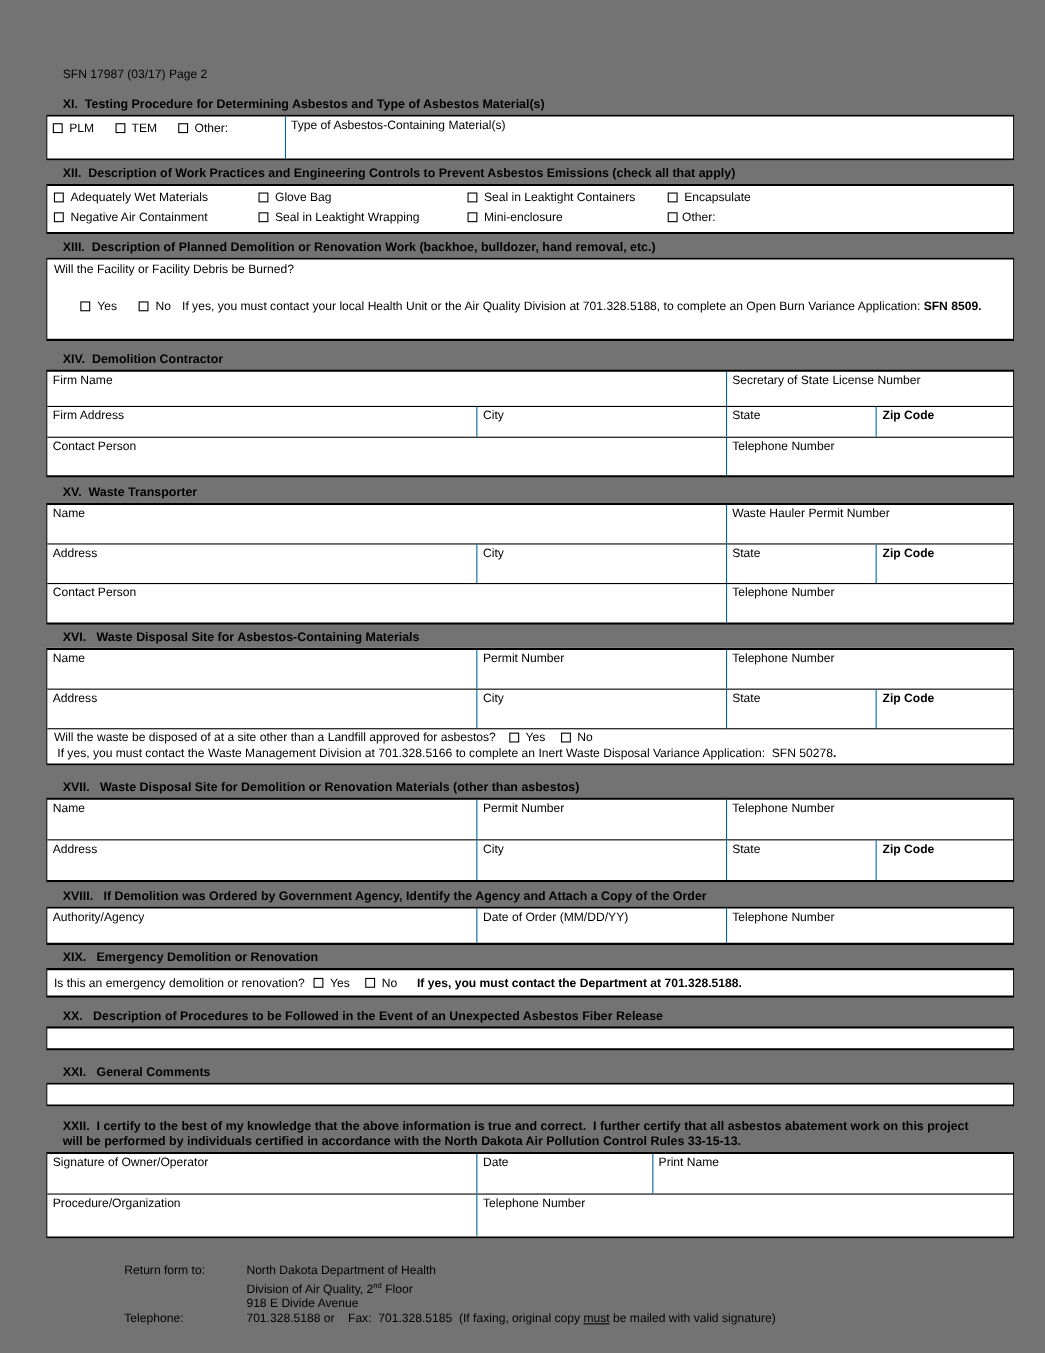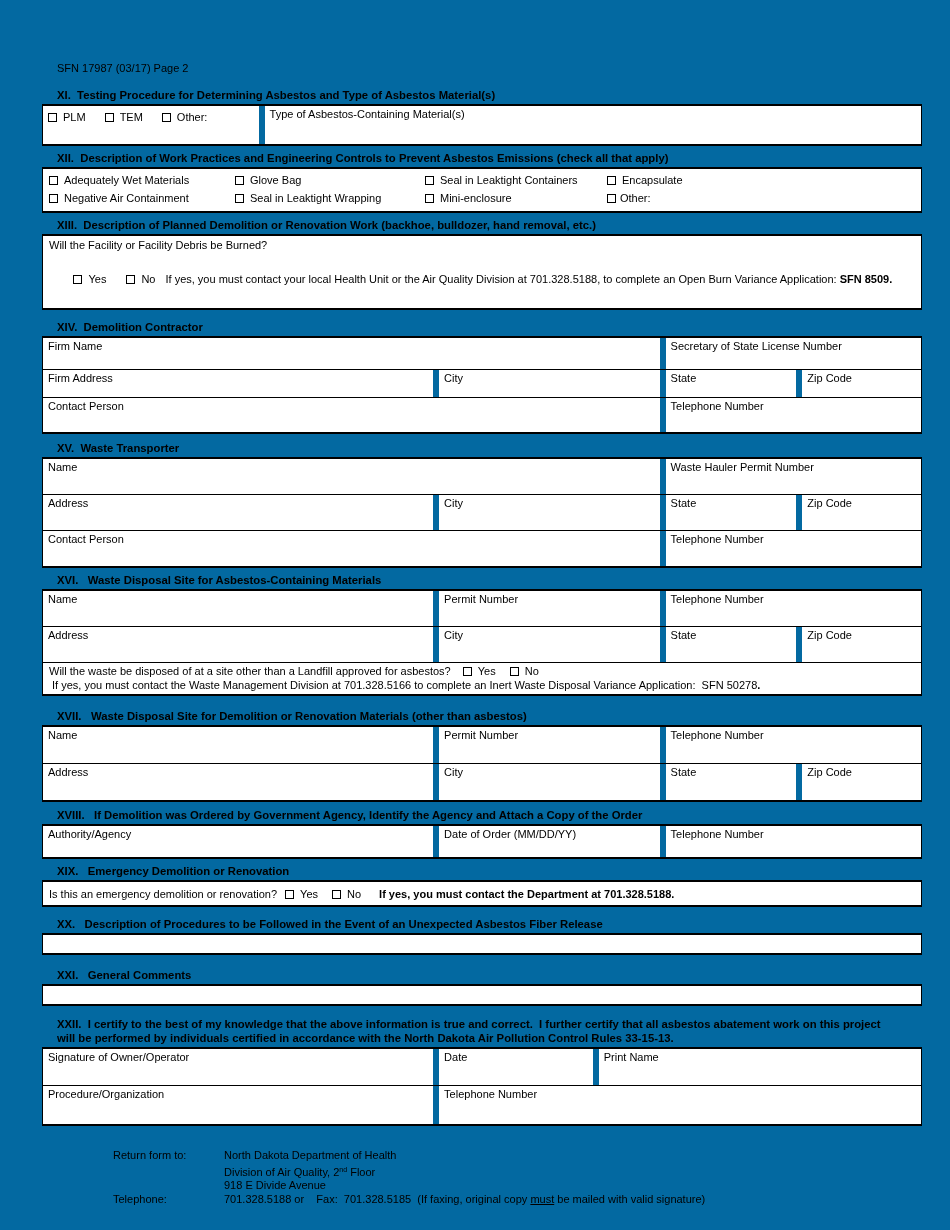--- a/index.html
+++ b/index.html
@@ -1,44 +1,44 @@
 <!DOCTYPE html>
 <html><head>
 <meta charset="utf-8">
 <style>
   * { margin:0; padding:0; box-sizing:border-box; }
   html,body { background:#fff; }
   .page {
-    width:950px; height:1230px; background:#0369a1; position:relative;
+    width:950px; height:1230px; background:#737373; position:relative;
     font-family:"Liberation Sans", sans-serif; color:#000; overflow:hidden;
   }
   .content { padding:62px 28px 0 42px; width:922px; }
   .inner { width:880px; }
   .sfn-line { font-size:11px; padding-left:15px; white-space:pre-wrap; }
   .sec { margin-top:10px; }
   .sec-title {
     font-weight:bold; font-size:11.3px; line-height:13px;
     padding-left:15px; white-space:pre-wrap; margin-bottom:2px;
   }
   .box {
     border:1px solid #000; border-top-width:2px; border-bottom-width:2px;
     width:880px; background:#fff;
   }
   .trow { display:flex; border-top:1px solid #000; }
   .trow:first-child { border-top:none; }
   .tcell {
     font-size:11px; line-height:13px; padding:2px 5px;
-    border-left:6px solid #0369a1; overflow:hidden;
+    border-left:1px solid #0369a1; overflow:hidden;
   }
   .tcell:first-child { border-left:none; }
   
   .w-col1  { width:44.43%; }   
   .w-col2  { width:25.80%; }   
   .w-state { width:15.57%; }   
-  .w-zip   { width:14.20%; }   
+  .w-zip   { width:14.20%;font-weight:bold; }   
   .w-main  { width:70.23%; }   
   .w-right { width:29.77%; }   
   .w-sig2  { width:37.39%; }   
   .w-date  { width:18.18%; }   
   .w-full  { width:100%; }
   
   .h38 { min-height:38px; } .h31 { min-height:31px; } .h27 { min-height:27px; }
   .h34 { min-height:34px; } .h35 { min-height:35px; } .h36 { min-height:36px; }
   .h22 { min-height:22px; } .h28 { min-height:28px; }
   .cb {

